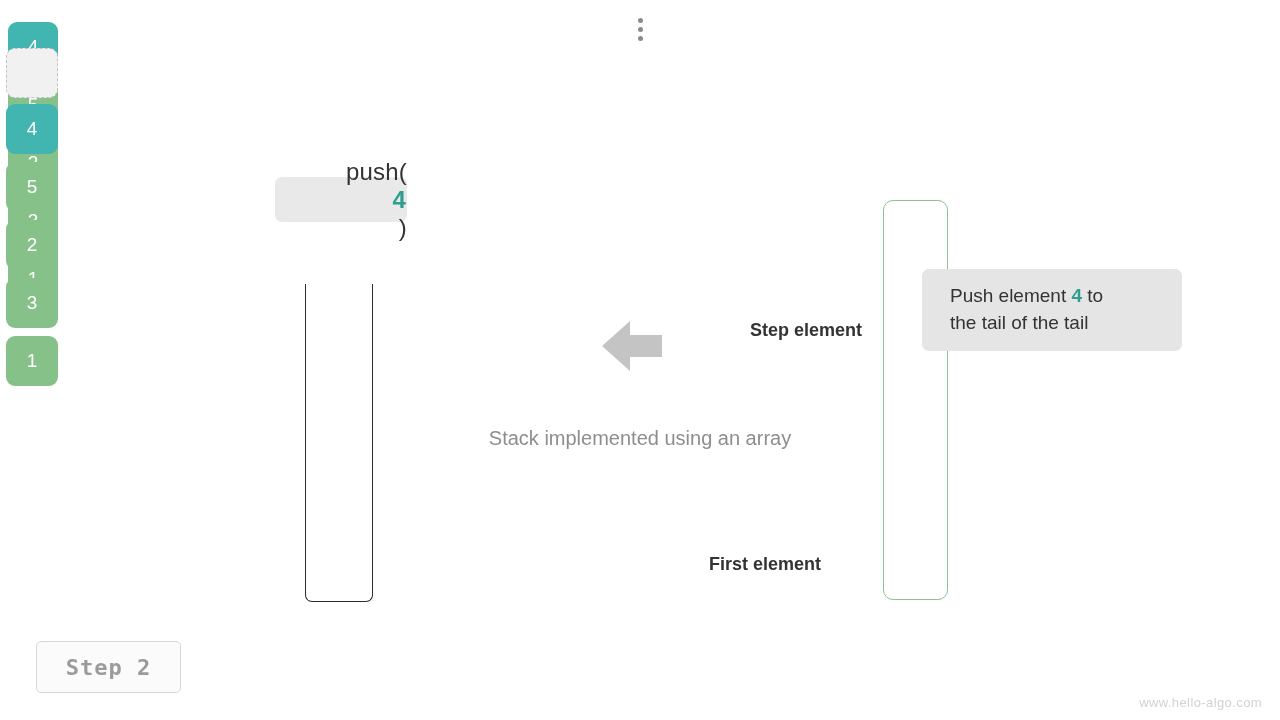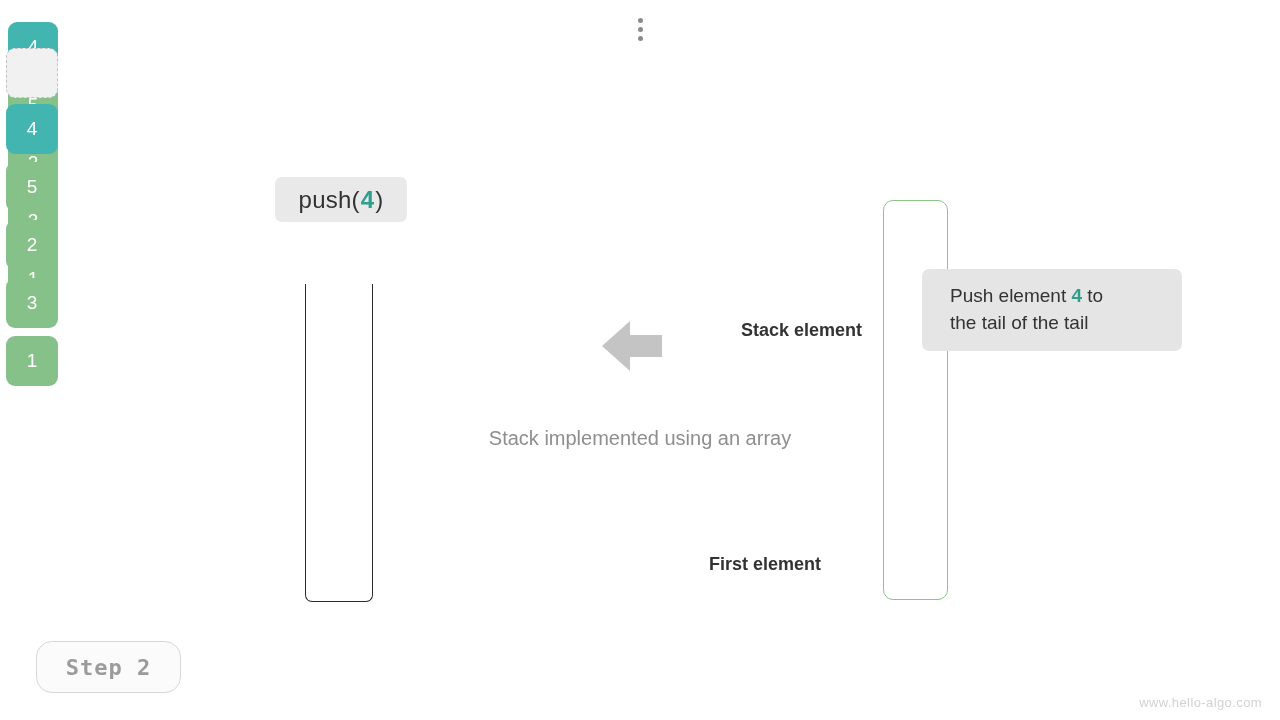--- a/index.html
+++ b/index.html
@@ -19,25 +19,26 @@
   
   #op-label {
     position: absolute;
     left: 275px;
     top: 177px;
     width: 132px;
     height: 45px;
     background: #e9e9e9;
     border-radius: 7px;
     display: flex;
-    align-items: center;
+    align-items: flex-end;
     justify-content: center;
     font-size: 24px;
     color: #333333;
     letter-spacing: 0.2px;
+    flex-direction: column;
   }
   #op-label .op-arg {
     color: #2f9e8f;
     font-weight: bold;
     padding: 0 1px;
   }
 
   
   #stack-container {
     position: absolute;
@@ -184,21 +185,21 @@
 
   
   #step-badge {
     position: absolute;
     left: 36px;
     top: 641px;
     width: 145px;
     height: 52px;
     box-sizing: border-box;
     border: 1.4px solid #d8d8d8;
-    border-radius: 16px;
+    border-radius: 5px;
     background: #fbfbfb;
     display: flex;
     align-items: center;
     justify-content: center;
     font-family: "DejaVu Sans Mono", monospace;
     font-size: 22px;
     font-weight: bold;
     color: #9b9b9b;
     letter-spacing: 1px;
   }
@@ -230,21 +231,21 @@
   <div class="cell normal">2</div>
   <div class="cell normal">3</div>
   <div class="cell normal">1</div>
 </div>
 
 <div id="arrow-left">
   <svg viewBox="0 0 60 54" width="60" height="54" aria-hidden="true">
     <polygon points="0,27 28,2 28,16 60,16 60,38 28,38 28,52" fill="#c4c4c4"></polygon>
   </svg>
 </div>
-<div id="label-last">Stack element</div>
+<div id="label-last">Step element</div>
 <div id="label-first">First element</div>
 <div id="caption">Stack implemented using an array</div>
 
 <div id="array-container"></div>
 <div id="array-dots">
   <i></i>
     <i></i>
     <i></i>
 </div>
 <div id="array-slot-empty"></div>

